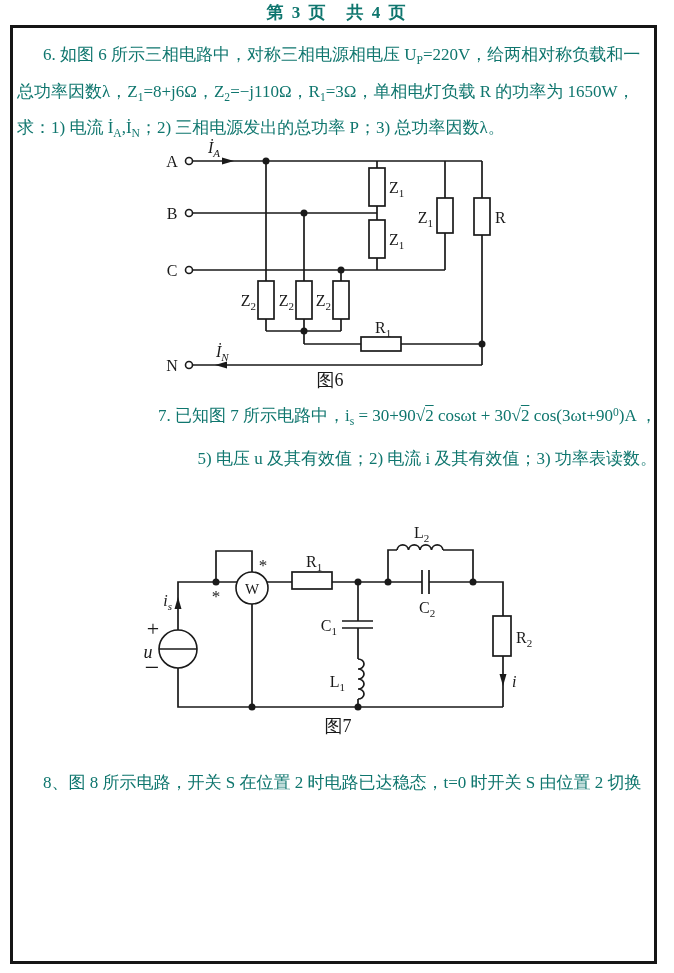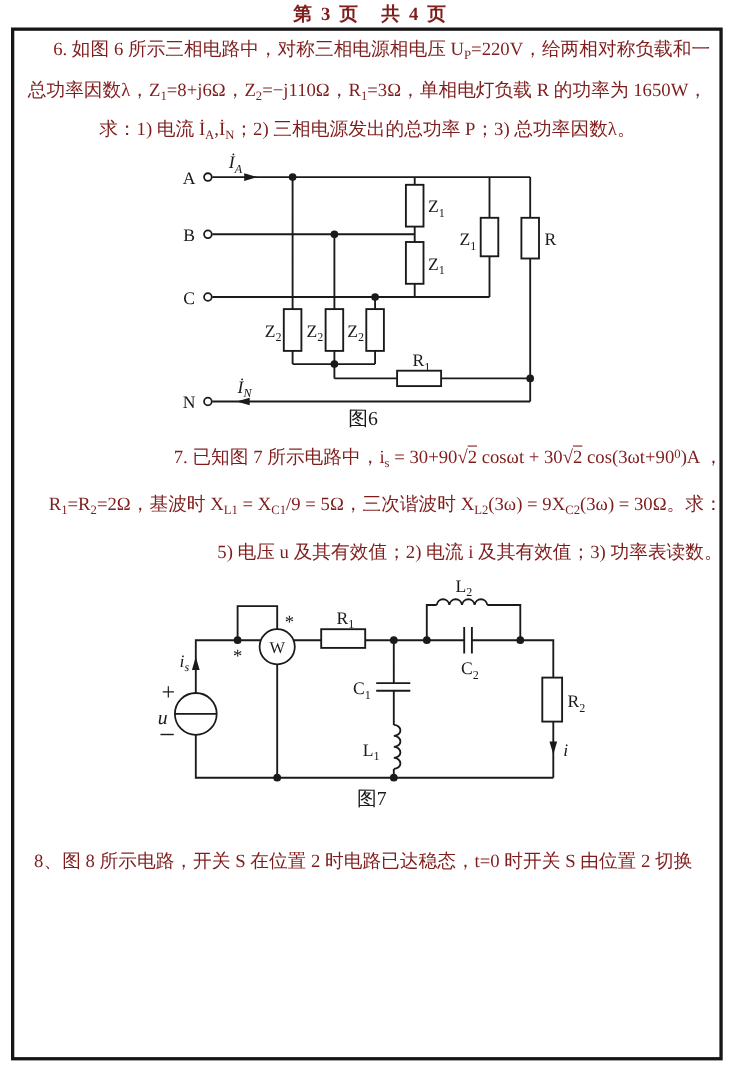--- a/index.html
+++ b/index.html
@@ -1,25 +1,25 @@
 <!DOCTYPE html>
 <html><head>
 <meta charset="utf-8">
 <style>
   html,body { margin:0; padding:0; background:#e8e8e8; }
   .page { position:relative; width:674px; height:973px; background:#ffffff;
-          font-family:"Liberation Serif","DejaVu Serif",serif; color:#7f1d1d; overflow:hidden; }
+          font-family:"Liberation Serif","DejaVu Serif",serif; color:#0f766e; overflow:hidden; }
   .header { position:absolute; top:1px; left:0; width:100%; text-align:center;
             font-weight:bold; font-size:17px; letter-spacing:2px; }
   .frame { position:absolute; left:10px; top:25px; width:641px; height:933px;
            border:3px solid #161616; }
   .q { position:absolute; font-size:17px; }
-  #q6 { left:17px; top:29px;  width:634px; line-height:31px;text-align:center; }
+  #q6 { left:17px; top:39px;  width:634px; line-height:31px; }
   #q7 { left:17px; top:394px; width:640px; line-height:37px;text-align:right; }
-  #q8 { left:5px; top:765px; width:634px; line-height:36px; }
+  #q8 { left:17px; top:765px; width:634px; line-height:36px; }
   .ind { text-indent:26px; }
   .sub { font-size:0.68em; vertical-align:-0.32em; }
   .sup { font-size:0.68em; vertical-align:0.45em; }
   .bar { text-decoration:overline; }
   .n {}
   svg.fig { position:absolute; }
   #fig6 { left:130px; top:133px; }
   #fig7 { left:120px; top:524px; }
   svg text { font-size:16px; fill:#1a1a1a; font-family:"Liberation Serif","DejaVu Serif",serif; }
   svg .cap { font-size:18px; }
@@ -95,21 +95,20 @@
       <text x="126" y="173" text-anchor="end"><tspan>Z</tspan><tspan class="sb" dy="4">2</tspan></text>
       <text x="164" y="173" text-anchor="end"><tspan>Z</tspan><tspan class="sb" dy="4">2</tspan></text>
       <text x="201" y="173" text-anchor="end"><tspan>Z</tspan><tspan class="sb" dy="4">2</tspan></text>
       <text x="245" y="200"><tspan>R</tspan><tspan class="sb" dy="4">1</tspan></text>
       <text x="200" y="253" text-anchor="middle" class="cap">图6</text>
     </g>
   </svg>
 
   <div id="q7" class="q">
     <div class="ind"><span class="n">7. 已知图 7 所示电路中，i</span><span class="sub">s</span><span class="n"> = 30+90√</span><span class="bar">2</span><span class="n"> cosωt + 30√</span><span class="bar">2</span><span class="n"> cos(3ωt+90</span><span class="sup">0</span><span class="n">)A ，</span></div>
-    <div><span class="n">R</span><span class="sub">1</span><span class="n">=R</span><span class="sub">2</span><span class="n">=2Ω，基波时 X</span><span class="sub">L1</span><span class="n"> = X</span><span class="sub">C1</span><span class="n">/9 = 5Ω，三次谐波时 X</span><span class="sub">L2</span><span class="n">(3ω) = 9X</span><span class="sub">C2</span><span class="n">(3ω) = 30Ω。求：</span></div>
     <div><span class="n">5) 电压 u 及其有效值；2) 电流 i 及其有效值；3) 功率表读数。</span></div>
   </div>
 
   <svg id="fig7" class="fig" width="430" height="215" viewBox="0 0 430 215">
     <g>
       <path class="wire" d="M58,106 V58 H96 M96,58 V27 H132 V48 M96,58 H117
                             M147,58 H172 M212,58 H302 M309,58 H383 V92
                             M383,132 V183 M58,144 V183 H383 M132,80 V183
                             M238,58 V97 M238,104 V135 M238,175 V183
                             M268,58 V26 H277 M323,26 H353 V58"></path>

